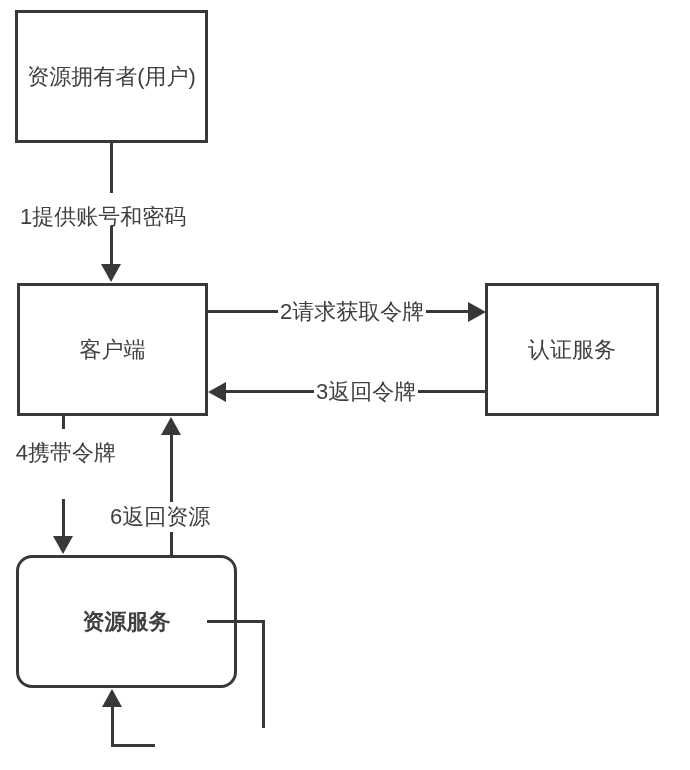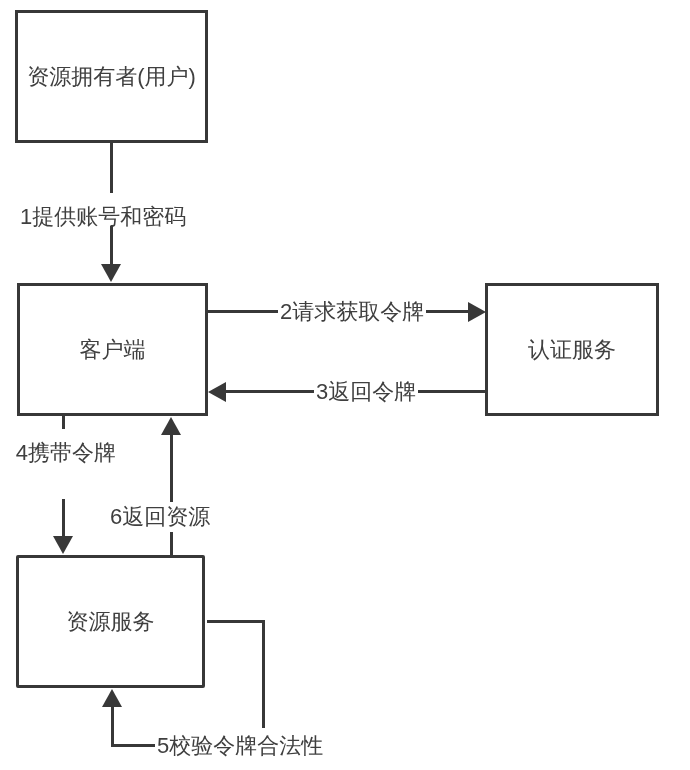--- a/index.html
+++ b/index.html
@@ -29,21 +29,21 @@
     align-items: center;
     justify-content: center;
     text-align: center;
     font-size: 22px;
     line-height: 31px;
     color: var(--text);
   }
   .node--owner    { left: 15px;  top: 10px;  width: 193px; height: 133px; }
   .node--client   { left: 17px;  top: 283px; width: 191px; height: 133px; }
   .node--auth     { left: 485px; top: 283px; width: 174px; height: 133px; }
-  .node--resource { left: 16px;  top: 555px; width: 189px; height: 133px; border-radius: 2px; }
+  .node--resource { left: 16px;  top: 555px; width: 221px; height: 133px; border-radius: 16px; font-weight: bold; }
   
   .vline, .hline {
     position: absolute;
     background: var(--stroke);
   }
   .vline { width: 3px; }
   .hline { height: 3px; }
   
   .arrow { position: absolute; width: 0; height: 0; }
   .arrow--down {
@@ -156,18 +156,17 @@
   <div class="vline e4-seg-b"></div>
   <div class="arrow arrow--down e4-head"></div>
 
   <div class="arrow arrow--up e6-head"></div>
   <div class="vline e6-seg-a"></div>
   <div class="edge-label e6-label">6返回资源</div>
   <div class="vline e6-seg-b"></div>
 
   <div class="hline e5-seg-a"></div>
   <div class="vline e5-seg-b"></div>
-  <div class="edge-label e5-label">5校验令牌合法性</div>
   <div class="hline e5-seg-c"></div>
   <div class="vline e5-seg-d"></div>
   <div class="arrow arrow--up e5-head"></div>
 
 </div>
 
 </body></html>

